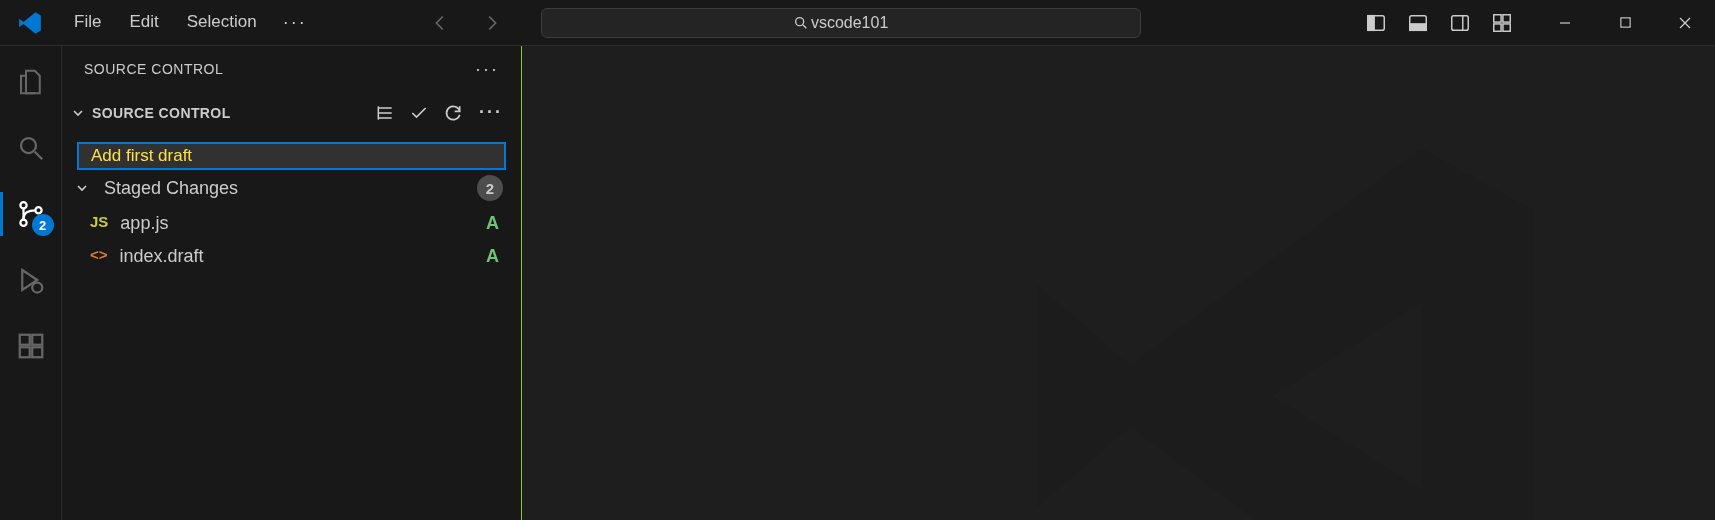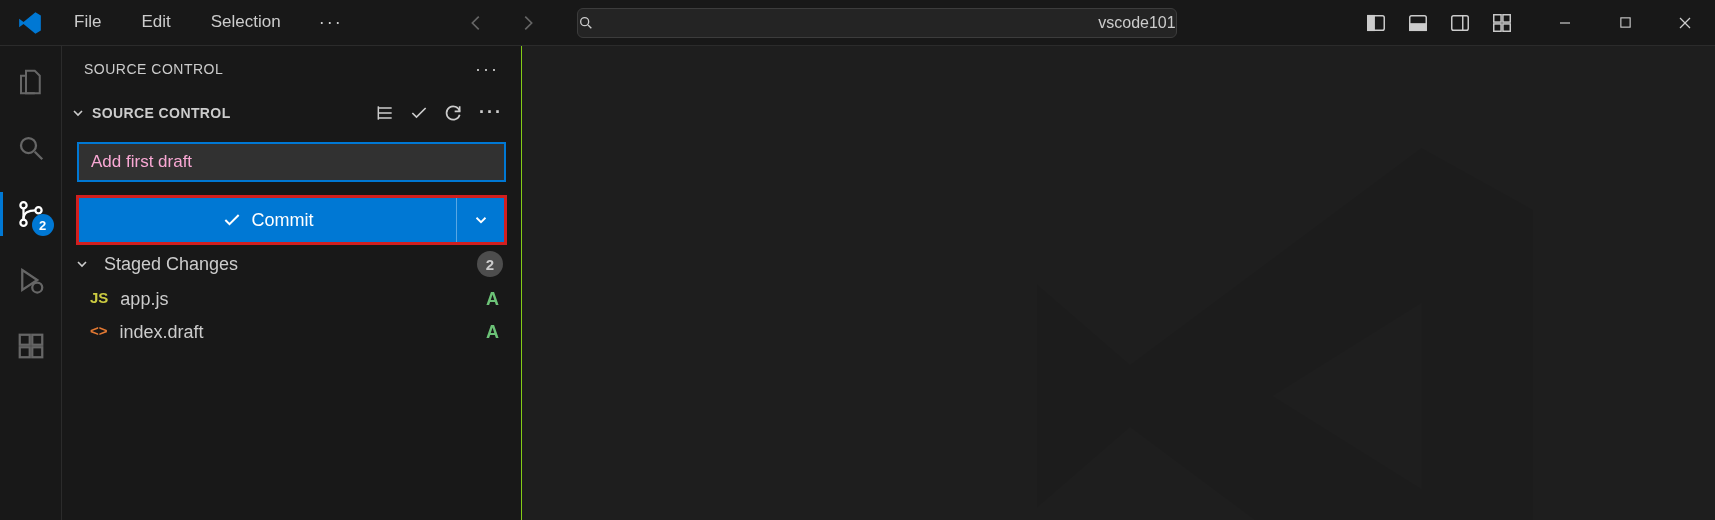--- a/index.html
+++ b/index.html
@@ -21,21 +21,21 @@
     border-bottom: 1px solid #2b2b2b;
   }
   .app-icon {
     width: 60px;
     display: flex;
     align-items: center;
     justify-content: center;
   }
   .menu {
     display: flex;
-    gap: 12px;
+    gap: 0;
   }
   .menu-item {
     padding: 6px 14px;
     font-size: 17px;
     cursor: pointer;
   }
   .menu-overflow {
     padding: 6px 12px;
     font-size: 18px;
     letter-spacing: 2px;
@@ -51,21 +51,21 @@
   }
   .searchbar {
     flex: 0 0 600px;
     margin-left: 28px;
     height: 30px;
     background: #242424;
     border: 1px solid #3c3c3c;
     border-radius: 6px;
     display: flex;
     align-items: center;
-    justify-content: space-between;
+    justify-content: center;
     gap: 2px;
     font-size: 16px;
   }
   .titlebar-spacer { flex: 1; }
   .layout-controls {
     display: flex;
     gap: 8px;
     align-items: center;
     padding-right: 6px;
   }
@@ -154,25 +154,25 @@
     padding: 6px 16px 6px 8px;
     font-size: 14px;
     font-weight: 700;
     letter-spacing: 0.4px;
     justify-content: space-between;
   }
   .section-header-left { display:flex; align-items:center; gap:6px; }
   .section-actions { display:flex; gap:14px; align-items:center;}
   .commit-input {
     margin: 10px 16px 0 16px;
-    height: 38px;
+    height: 26px;
     background: #313131;
     border: 1px solid #0078d4;
     padding: 0 12px;
-    color: #f9a8d4;
+    color: #fde047;
     font-size: 17px;
     display:flex;align-items:center;
     outline:1px solid #0078d4;
   }
   .commit-btn-wrap {
     margin: 14px 14px 0 14px;
     border: 3px solid #d11f1f;
     display:flex;
   }
   .commit-btn {
@@ -399,37 +399,20 @@
             </svg>
         </span>
         <span class="ellipsis-btn">···</span>
       </div>
     </div>
 
     <div class="commit-input">
       <span>Add first draft</span>
     </div>
 
-    <div class="commit-btn-wrap">
-      <div class="commit-btn">
-        <span>
-          <svg width="20" height="20" viewBox="0 0 24 24" stroke="#fff" stroke-width="2.4" fill="none">
-              <path d="M4 12 L9 17 L20 6"></path>
-            </svg>
-        </span>
-        <span>Commit</span>
-      </div>
-      <div class="commit-dropdown">
-        <span>
-          <svg width="18" height="18" viewBox="0 0 24 24" stroke="#fff" stroke-width="2.4" fill="none">
-              <path d="M6 9 L12 15 L18 9"></path>
-            </svg>
-        </span>
-      </div>
-    </div>
 
     <div class="tree-row">
       <span>
         <svg width="16" height="16" viewBox="0 0 24 24" stroke="#ccc" stroke-width="2.4" fill="none">
             <path d="M6 9 L12 15 L18 9"></path>
           </svg>
       </span>
       <span>Staged Changes</span>
       <span class="spacer"></span>
       <span class="count-badge">2</span>

